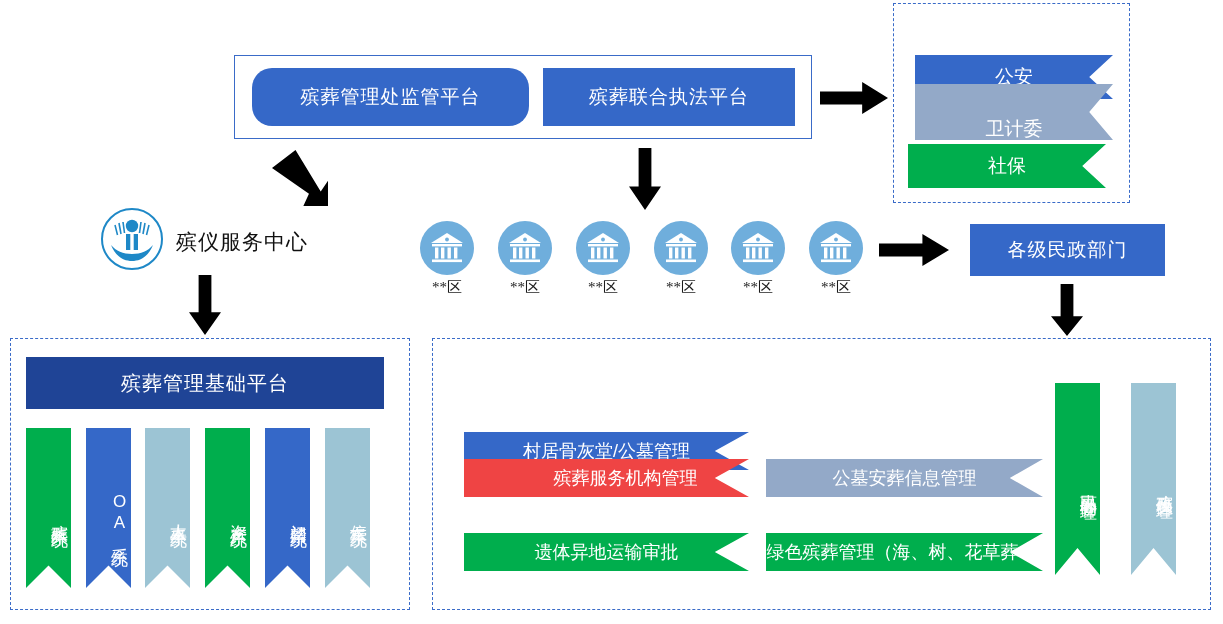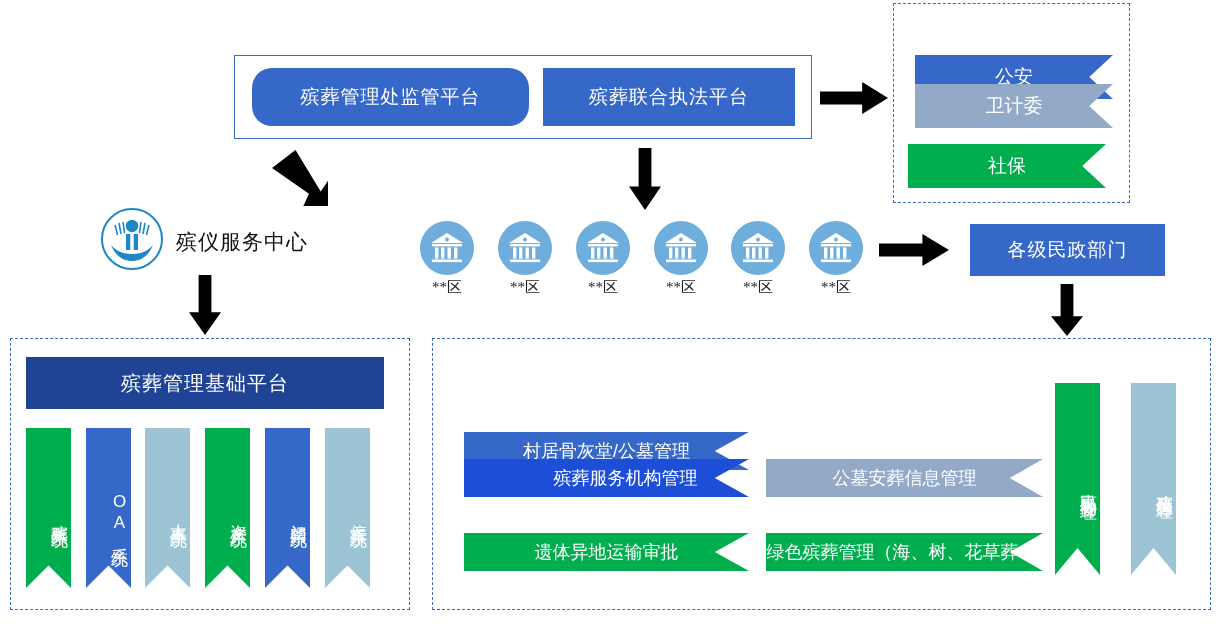--- a/index.html
+++ b/index.html
@@ -113,21 +113,21 @@
   </div>
 
   <div class="abs arrow-right" style="left:820px;top:82px;width:68px;height:32px;"></div>
 
   <div class="abs dashed-box" style="left:893px;top:3px;width:237px;height:200px;"></div>
 
   <div class="abs chev" style="left:915px;top:24px;width:198px;height:44px;background:#3568C8;font-size:19px;margin-top:31px;">
     <span>公安</span>
   </div>
 
-  <div class="abs chev" style="left:915px;top:84px;width:198px;height:44px;background:#93A9C8;font-size:19px;">
+  <div class="abs chev" style="left:915px;top:84px;width:198px;height:56px;background:#93A9C8;font-size:19px;align-items:flex-end;">
     <span>卫计委</span>
   </div>
 
   <div class="abs chev" style="left:908px;top:144px;width:198px;height:44px;background:#00AE4D;font-size:19px;">
     <span>社保</span>
   </div>
 
   <div class="abs arrow-diag" style="left:272px;top:150px;width:56px;height:56px;"></div>
 
   <div class="abs arrow-down" style="left:629px;top:148px;width:32px;height:62px;"></div>
@@ -271,21 +271,21 @@
   </div>
   <div class="abs vrib" style="left:325px;top:428px;width:45px;height:160px;background:#9CC4D4;font-size:17px;">
     <span>停车系统</span>
   </div>
 
   <div class="abs dashed-box" style="left:432px;top:338px;width:779px;height:272px;"></div>
 
   <div class="abs chev" style="left:464px;top:385px;width:285px;height:38px;background:#3568C8;font-size:18px;margin-top:47px;">
     <span>村居骨灰堂/公墓管理</span>
   </div>
-  <div class="abs chev" style="left:464px;top:459px;width:285px;height:38px;background:#1d4ed8;font-size:18px;padding-left:38px;">
+  <div class="abs chev" style="left:464px;top:459px;width:285px;height:38px;background:#ef4444;font-size:18px;padding-left:38px;">
     <span>殡葬服务机构管理</span>
   </div>
   <div class="abs chev" style="left:464px;top:533px;width:285px;height:38px;background:#00AE4D;font-size:18px;">
     <span>遗体异地运输审批</span>
   </div>
 
   <div class="abs chev" style="left:766px;top:459px;width:277px;height:38px;background:#93A9C8;font-size:18px;">
     <span>公墓安葬信息管理</span>
   </div>
   <div class="abs chev shift" style="left:766px;top:533px;width:277px;height:38px;background:#00AE4D;font-size:18px;">

